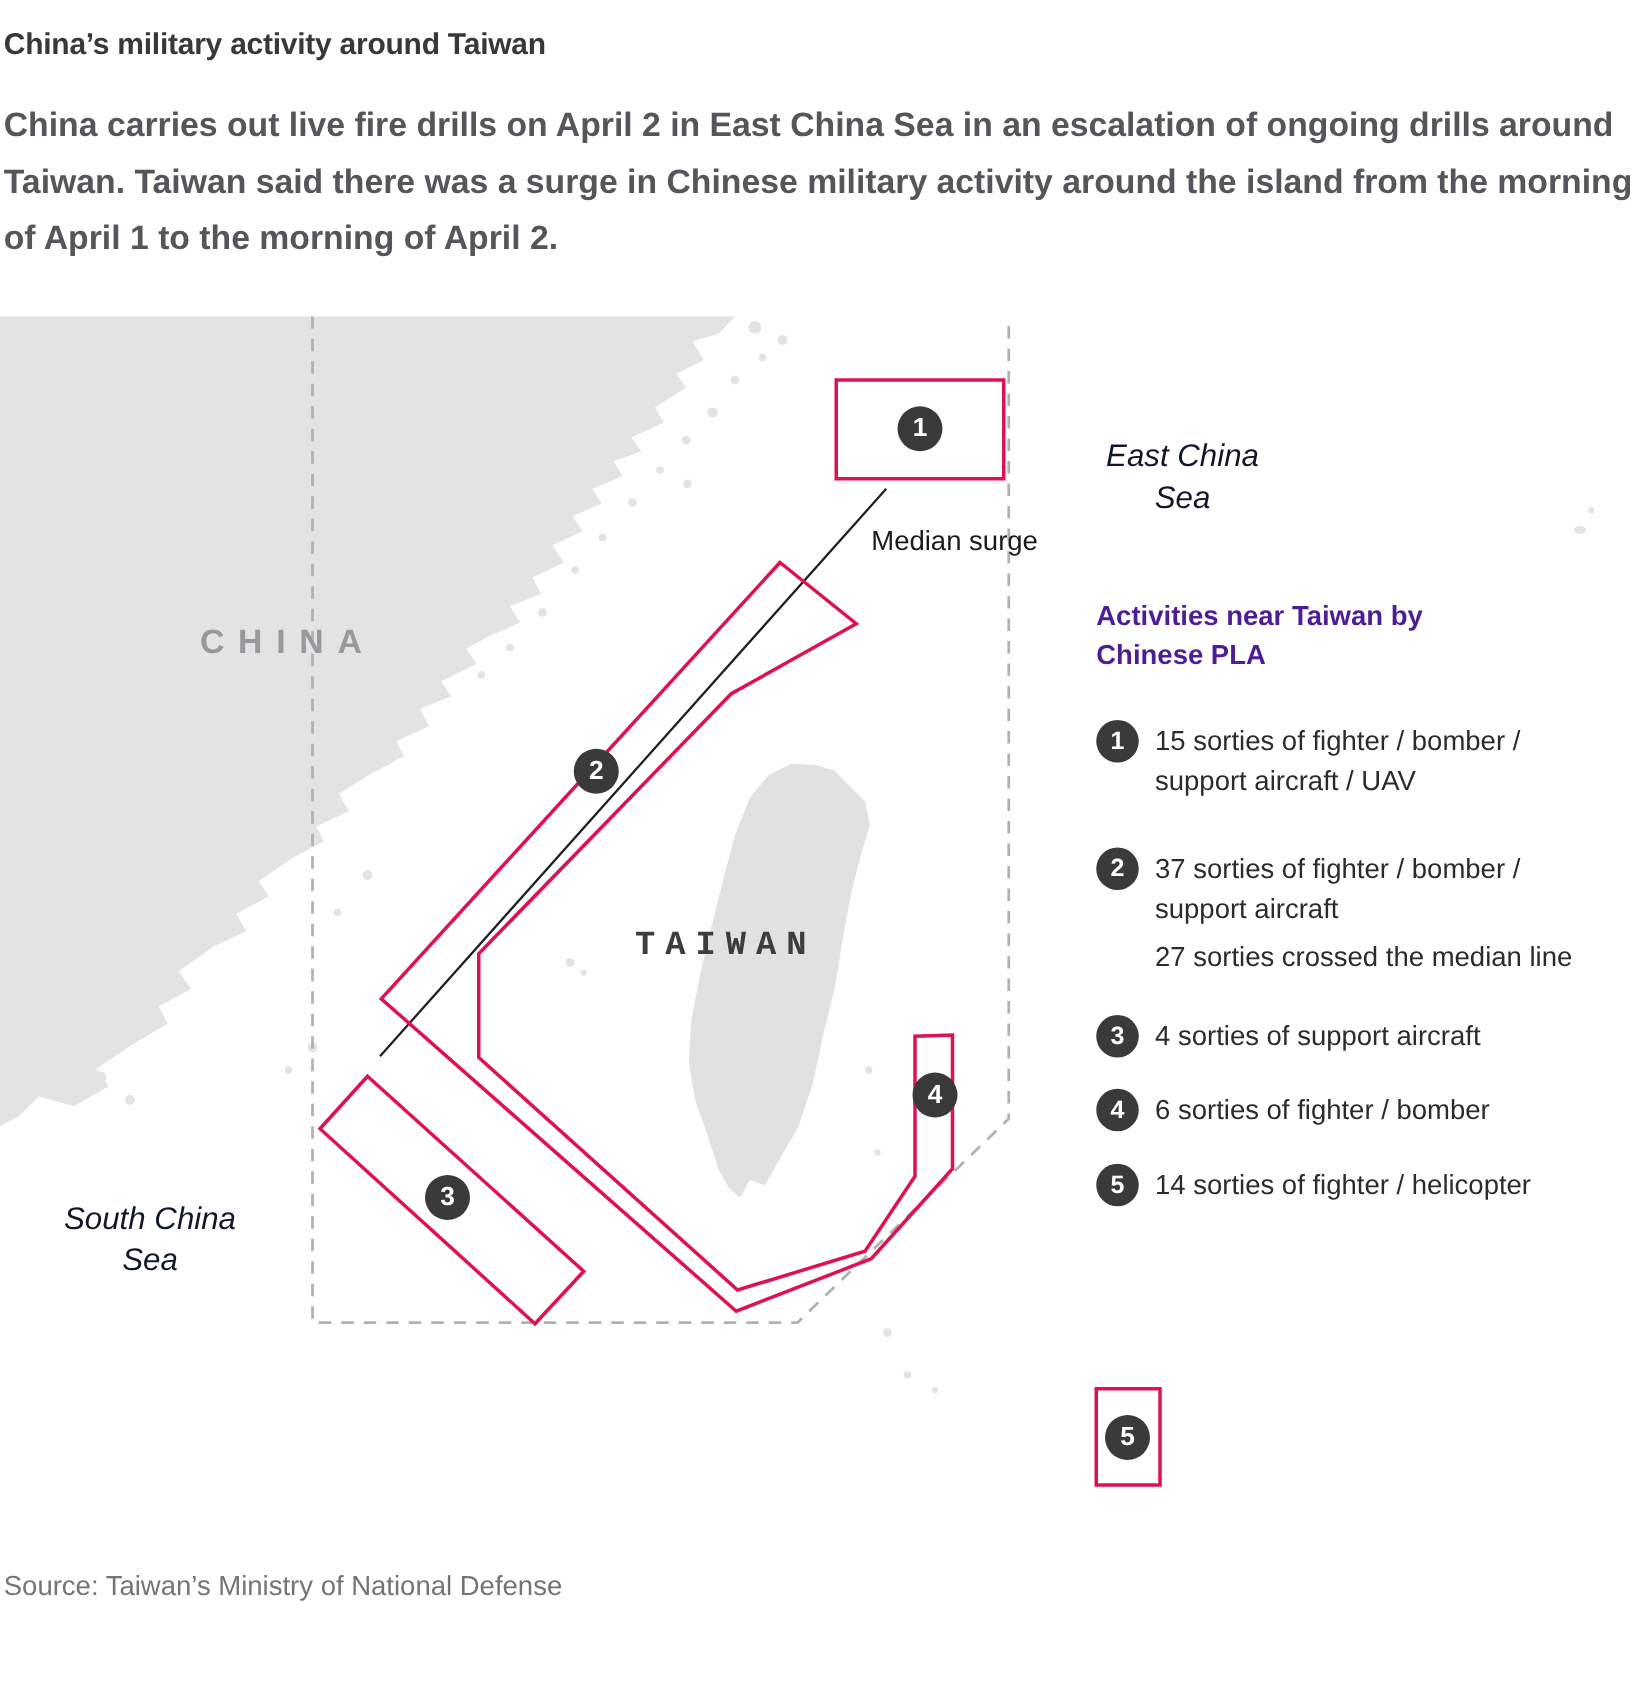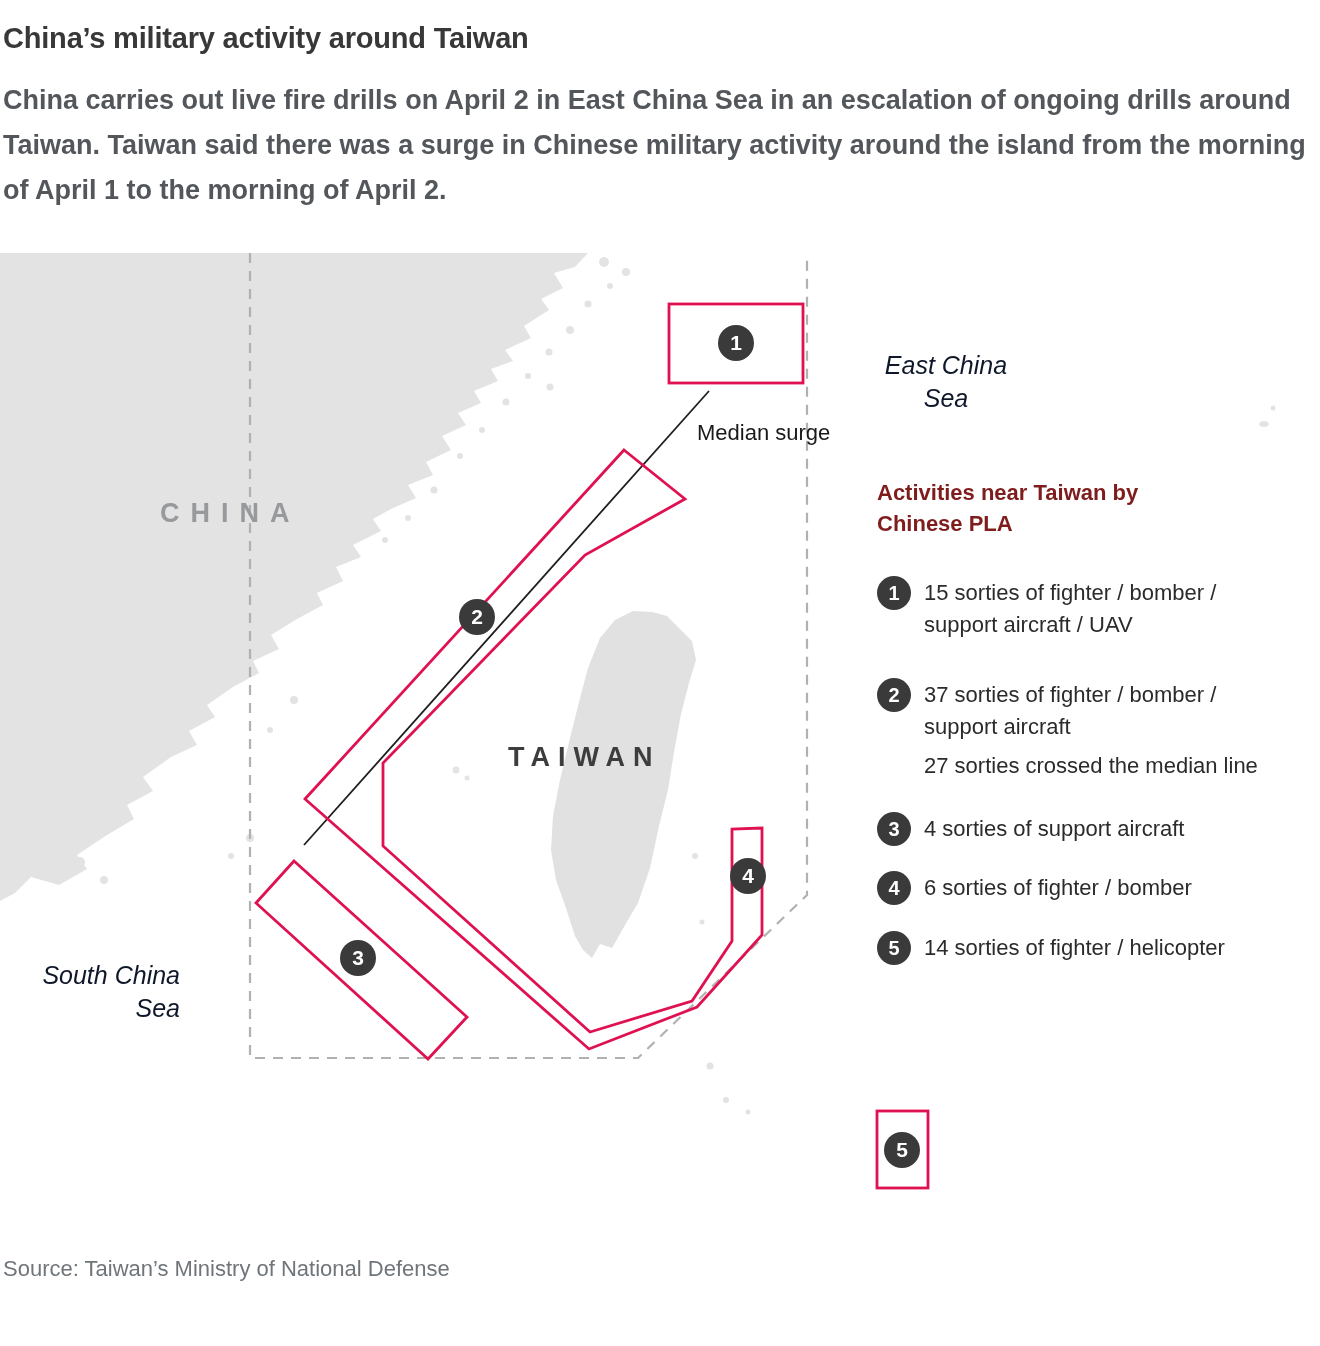--- a/index.html
+++ b/index.html
@@ -8,21 +8,21 @@
     position: relative;
     width: 1320px;
     height: 1346px;
     background: #ffffff;
     font-family: "Liberation Sans", sans-serif;
     overflow: hidden;
   }
   .title {
     position: absolute;
     left: 3px; top: 22px;
-    font-size: 29px;
+    font-size: 24px;
     font-weight: bold;
     color: #383838;
     letter-spacing: -0.2px;
   }
   .subtitle {
     position: absolute;
     left: 3px; top: 78px;
     width: 1312px;
     font-size: 27px;
     line-height: 45px;
@@ -39,20 +39,21 @@
   .map-label { position: absolute; white-space: nowrap; }
   .label-country {
     font-weight: bold;
     color: #97999c;
     font-size: 27px;
     letter-spacing: 11px;
   }
   .label-taiwan {
     color: #3d3d3d;
     letter-spacing: 8px;
+    font-family: Liberation Mono, monospace;
   }
   .sea-label {
     position: absolute;
     font-style: italic;
     color: #0f172a;
     font-size: 25px;
     line-height: 33px;
     text-align: center;
   }
   .ink-label {
@@ -76,21 +77,21 @@
   .legend {
     position: absolute;
     left: 877px; top: 224px;
     width: 440px;
   }
   .legend-title {
     width: 310px;
     font-size: 22px;
     line-height: 31px;
     font-weight: 600;
-    color: #7f1d1d;
+    color: #4c1d95;
   }
   .legend-item {
     position: absolute;
     left: 0;
     display: flex;
     align-items: flex-start;
   }
   .legend-badge {
     flex: 0 0 auto;
     width: 34px; height: 34px;
@@ -201,21 +202,21 @@
 
     <div class="map-label label-country" style="left:160px; top:245px;">CHINA</div>
 
     <div class="map-label label-country label-taiwan" style="left:508px; top:489px;">TAIWAN</div>
 
     <div class="sea-label" style="left:856px; top:96px; width:180px;">
       <div>East China</div>
       <div>Sea</div>
     </div>
 
-    <div class="sea-label" style="left:2px; top:706px; width:178px;text-align:right;">
+    <div class="sea-label" style="left:31px; top:706px; width:178px;">
       <div>South China</div>
       <div>Sea</div>
     </div>
 
     <div class="ink-label" style="left:697px; top:164px;">Median surge</div>
 
 
     <div class="badge" style="left:718px; top:72px;">1</div>
     <div class="badge" style="left:459px; top:346px;">2</div>
     <div class="badge" style="left:340px; top:687px;">3</div>

